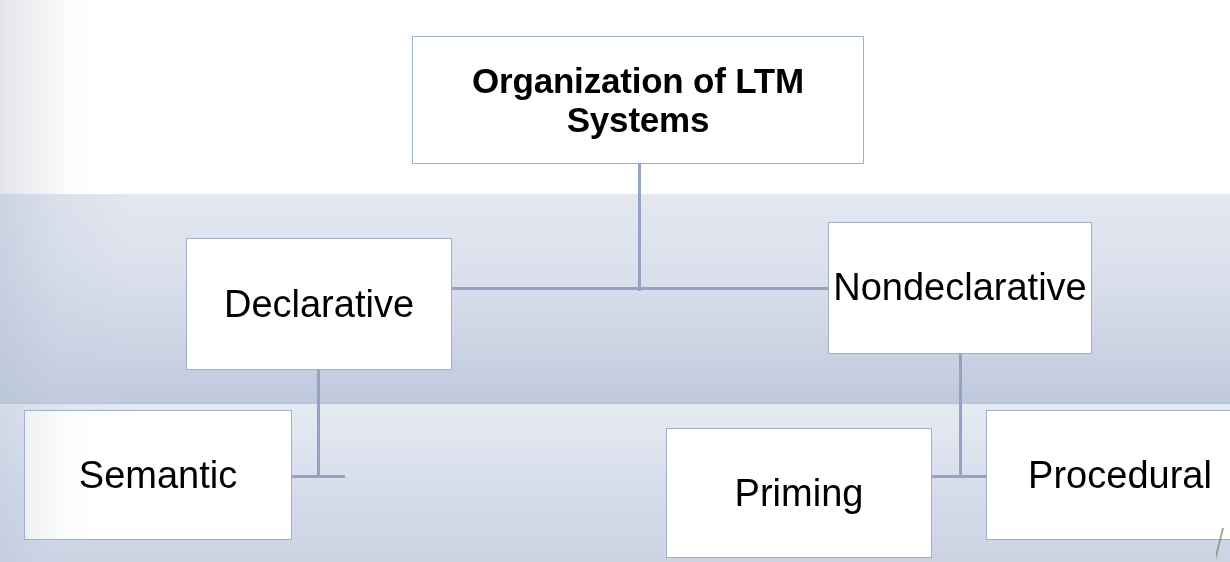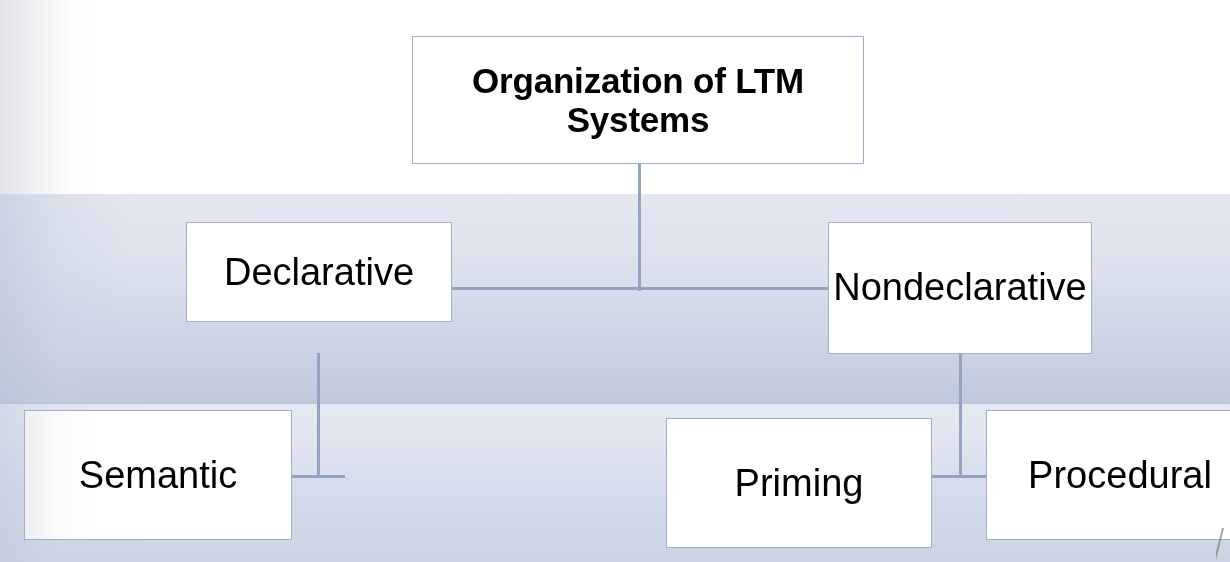--- a/index.html
+++ b/index.html
@@ -99,42 +99,42 @@
     height: 128px;
   }
   #node-root .label {
     font-weight: bold;
     font-size: 35px;
     letter-spacing: -0.2px;
   }
 
   #node-declarative {
     left: 186px;
-    top: 222px;
+    top: 238px;
     width: 266px;
-    height: 100px;
+    height: 132px;
   }
   #node-nondeclarative {
     left: 828px;
     top: 222px;
     width: 264px;
     height: 132px;
   }
   #node-declarative .label,
   #node-nondeclarative .label {
     font-size: 38px;
   }
   #node-nondeclarative .label {
     word-break: break-all;
     line-height: 1.08;
   }
 
   #node-semantic  { left: 24px;  top: 410px; width: 268px; height: 130px; }
   #node-episodic  { left: 344px; top: 410px; width: 268px; height: 130px; }
-  #node-priming   { left: 666px; top: 418px; width: 266px; height: 130px; }
+  #node-priming   { left: 666px; top: 428px; width: 266px; height: 130px; }
   #node-procedural{ left: 986px; top: 410px; width: 268px; height: 130px; }
   #node-semantic .label,
   #node-episodic .label,
   #node-priming .label,
   #node-procedural .label {
     font-size: 38px;
   }
   
   #node-semantic {
     background:

